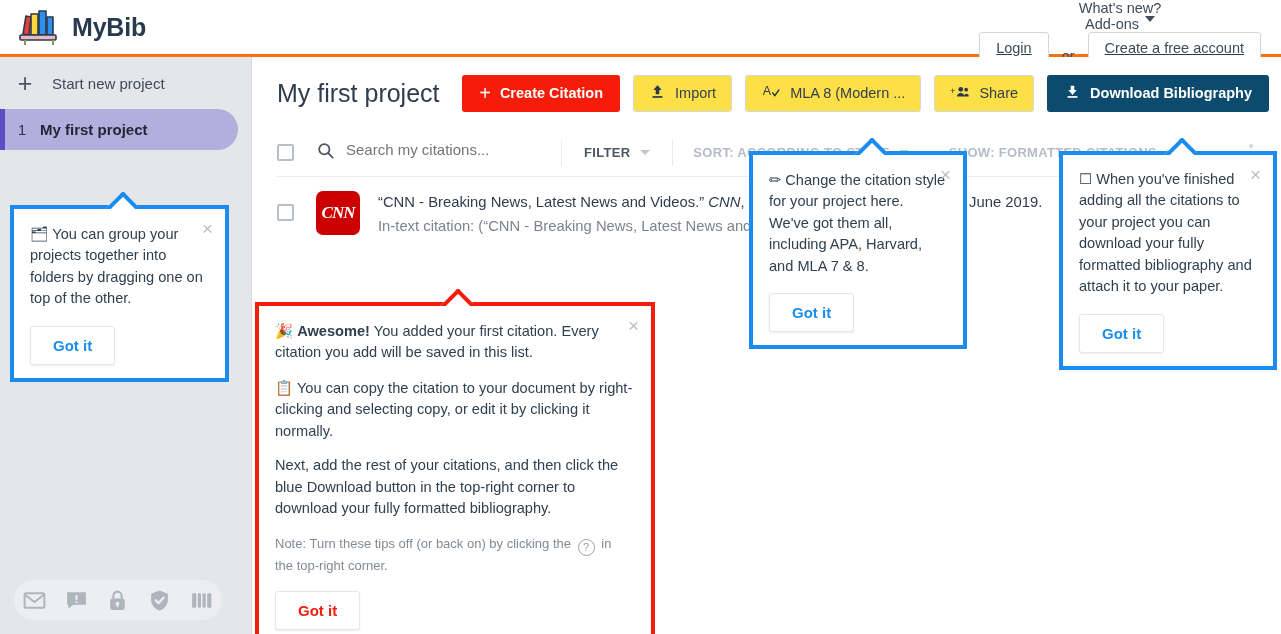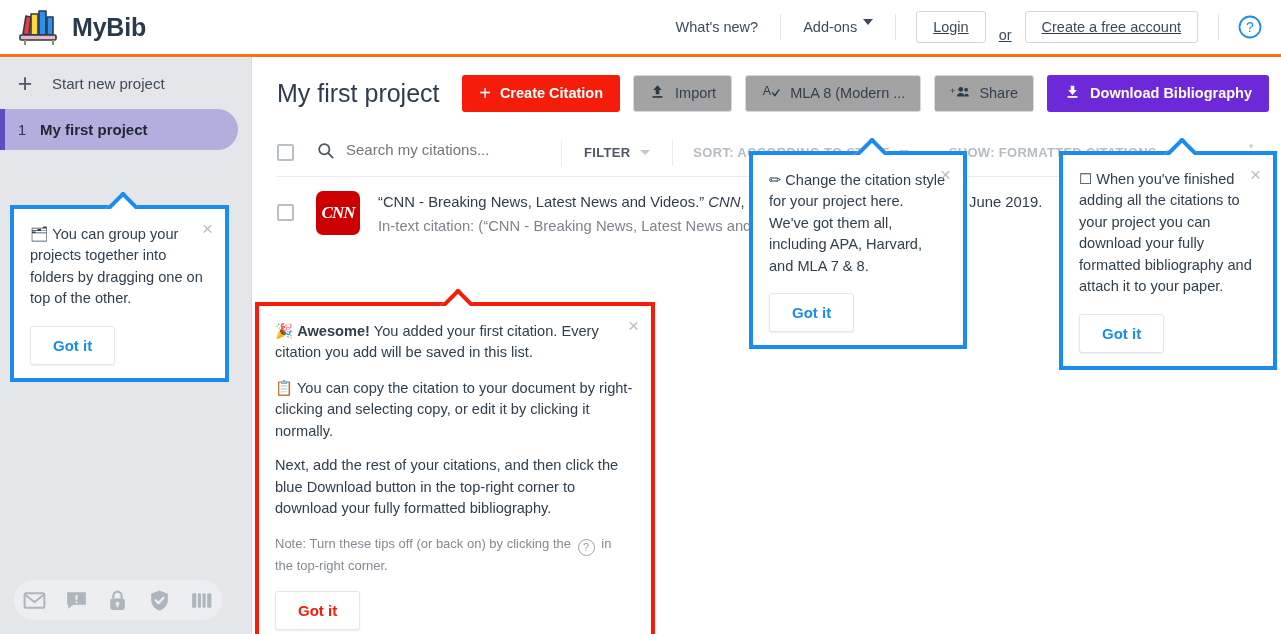--- a/index.html
+++ b/index.html
@@ -18,21 +18,21 @@
     background: #fff; border-bottom: 3px solid #f97316;
     display: flex; align-items: center;
   }
   .brand { display: flex; align-items: center; margin-left: 16px; }
   .brand-logo { width: 46px; height: 38px; position: relative; }
   .brand-name {
     font-size: 25px; font-weight: 600; color: #283a4c;
     margin-left: 10px; letter-spacing: -0.2px;
   }
   .header-right {
-    margin-left: auto; display: flex; align-items: center; height: 100%;
+    margin-left: auto; display: flex; align-items: center; height: 100%; flex-direction: column;
   }
   .hdr-link {
     font-size: 14.5px; color: #3e4b5b; padding: 0 22px; cursor: pointer;
     white-space: nowrap;
   }
   .hdr-sep { width: 1px; height: 26px; background: #e1e4e8; }
   .hdr-dd { display: flex; gap: 6px; }
   .caret-down {
     width: 0; height: 0; border-left: 5px solid transparent;
     border-right: 5px solid transparent; border-top: 6px solid #3e4b5b;
@@ -85,22 +85,22 @@
     display: flex; align-items: center; height: 72px; padding: 0 12px 0 24px;
   }
   .page-title { font-size: 25px; color: #2f3c4d; font-weight: 400; white-space: nowrap; }
   .toolbar { margin-left: auto; display: flex; align-items: center; gap: 13px; }
   .tb-btn {
     display: flex; align-items: center; gap: 9px; height: 37px; padding: 0 15px;
     border-radius: 3px; font-size: 14.5px; cursor: pointer; white-space: nowrap;
     font-family: "Liberation Sans", sans-serif;
   }
   .tb-create { background: #f51c09; color: #fff; font-weight: 700; border: none; padding: 0 17px; }
-  .tb-plain { background: #a3a3a3; border: 1px solid #d5d9de; color: #333f4f; }
-  .tb-download { background: #6d28d9; color: #fff; font-weight: 700; border: none; padding: 0 17px; }
+  .tb-plain { background: #fde047; border: 1px solid #d5d9de; color: #333f4f; }
+  .tb-download { background: #0c4a6e; color: #fff; font-weight: 700; border: none; padding: 0 17px; }
   .tb-create .ic-plus { font-size: 20px; font-weight: 400; line-height: 1; }
   .style-text { max-width: 132px; overflow: hidden; text-overflow: ellipsis; white-space: nowrap; }
 
   
   .search-row {
     display: flex; align-items: center; height: 48px; margin: 0 24px;
     border-bottom: 1px solid #e9ebee; position: relative;
   }
   .cb {
     width: 17px; height: 17px; border: 2px solid #b9bfc7; border-radius: 2px;

